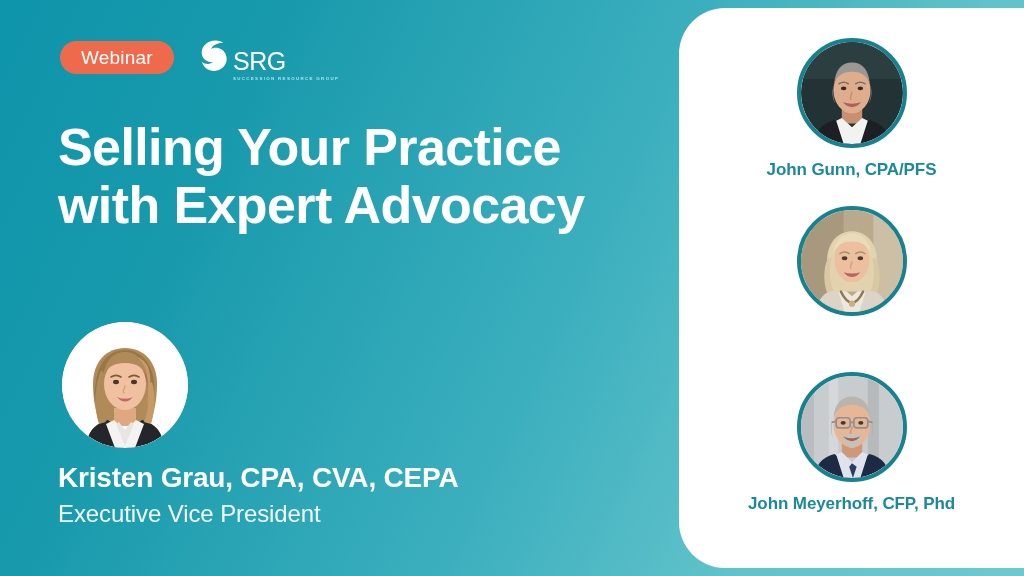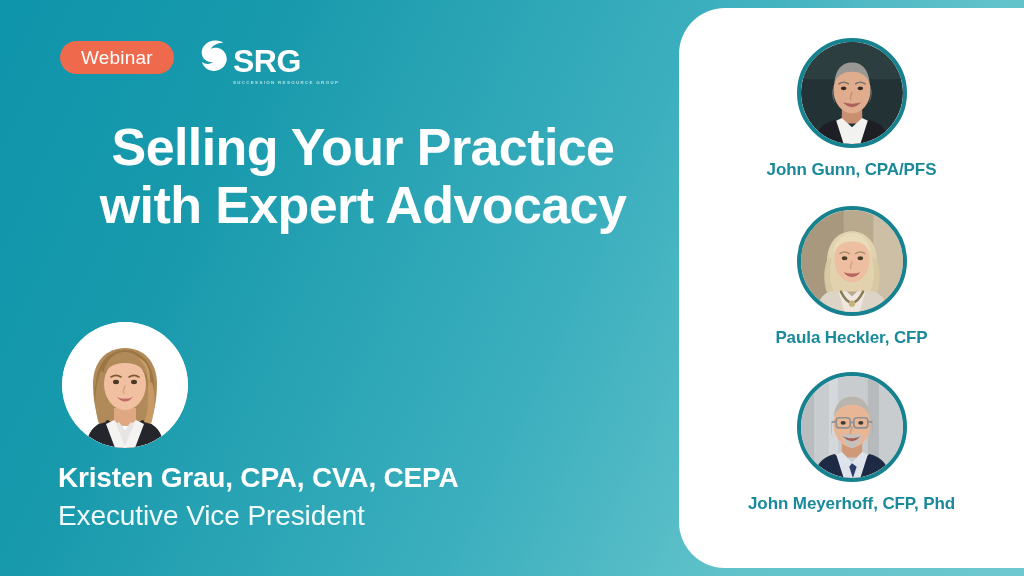--- a/index.html
+++ b/index.html
@@ -37,22 +37,22 @@
   .logo {
     position:absolute;
     left:196px; top:36px;
     display:flex; align-items:center;
     height:42px;
   }
   .logo-mark { width:34px; height:38px; margin-right:3px; }
   .logo-text-wrap { display:flex; flex-direction:column; justify-content:center; }
   .logo-word {
     color:#ffffff;
-    font-size:32px;
-    font-weight:bold;
+    font-size:25px;
+    font-weight:normal;
     letter-spacing:-0.5px;
     line-height:1;
     margin-top:16px;
   }
   .logo-tagline {
     color:#cfeef2;
     font-size:4.4px;
     letter-spacing:1.35px;
     font-weight:bold;
     margin-top:2.5px;
@@ -62,21 +62,20 @@
 
   .title {
     position:absolute;
     left:58px; top:118px;
     width:610px;
     color:#ffffff;
     font-size:52px;
     font-weight:bold;
     line-height:1.12;
     letter-spacing:-0.6px;
-    text-align:center;
   }
 
   .host-photo {
     position:absolute;
     left:62px; top:322px;
     width:126px; height:126px;
     border-radius:50%;
     overflow:hidden;
     background:#ffffff;
   }
@@ -87,21 +86,21 @@
     color:#ffffff;
     font-size:28px;
     font-weight:bold;
     letter-spacing:-0.2px;
     white-space:nowrap;
   }
   .host-role {
     position:absolute;
     left:58px; top:500px;
     color:#f2fbfc;
-    font-size:28px;
+    font-size:24px;
     font-weight:400;
     letter-spacing:-0.1px;
     white-space:nowrap;
   }
 
   
   .panel {
     position:absolute;
     left:679px; top:8px;
     width:345px; height:560px;
@@ -264,21 +263,20 @@
             <path d="M42 47c3-2 7-2 10 0M59 47c3-2 7-2 10 0" stroke="#a38f68" stroke-width="1.6" fill="none" stroke-linecap="round"></path>
             <path d="M55 56c-1 4-3 6-1 7" stroke="#d39f81" stroke-width="1.4" fill="none" stroke-linecap="round"></path>
             <path d="M47 68c5 5 11 5 16 0-5 2-11 2-16 0z" fill="#ffffff"></path>
             <path d="M46 67c6 7 12 7 18 0-6 2-12 2-18 0z" fill="#b5655f"></path>
 
             <path d="M43 88c4 8 8 12 12 12s8-4 12-12" stroke="#8a7a55" stroke-width="2.6" fill="none" stroke-linecap="round"></path>
             <circle cx="55" cy="101" r="3.4" fill="#c6b27e"></circle>
           </g>
         </svg>
       </div>
-      <div class="speaker-name">Paula Heckler, CFP</div>
     </div>
 
     <div class="speaker speaker-3">
       <div class="avatar-ring">
         <svg class="avatar-svg" viewBox="0 0 110 110" xmlns="http://www.w3.org/2000/svg">
           <defs>
               <clipPath id="s3">
                 <circle cx="55" cy="55" r="55"></circle>
               </clipPath>
             </defs>

